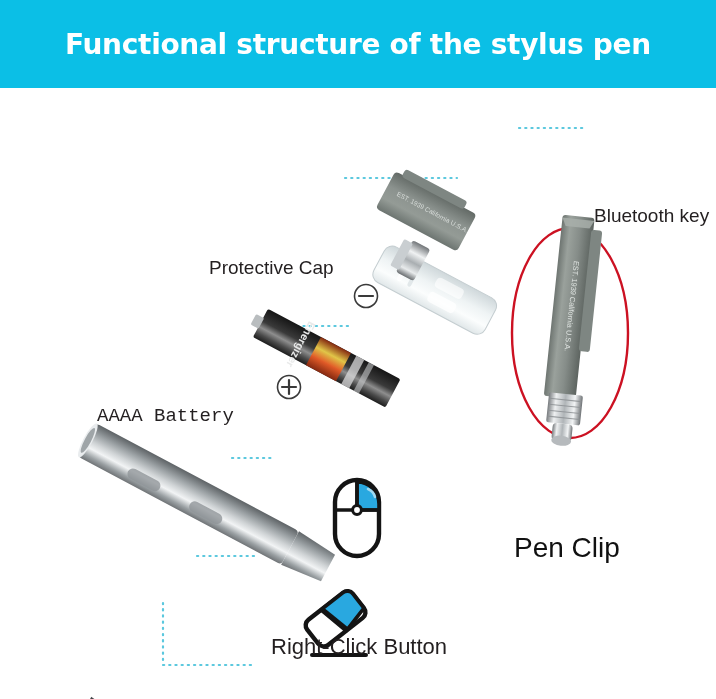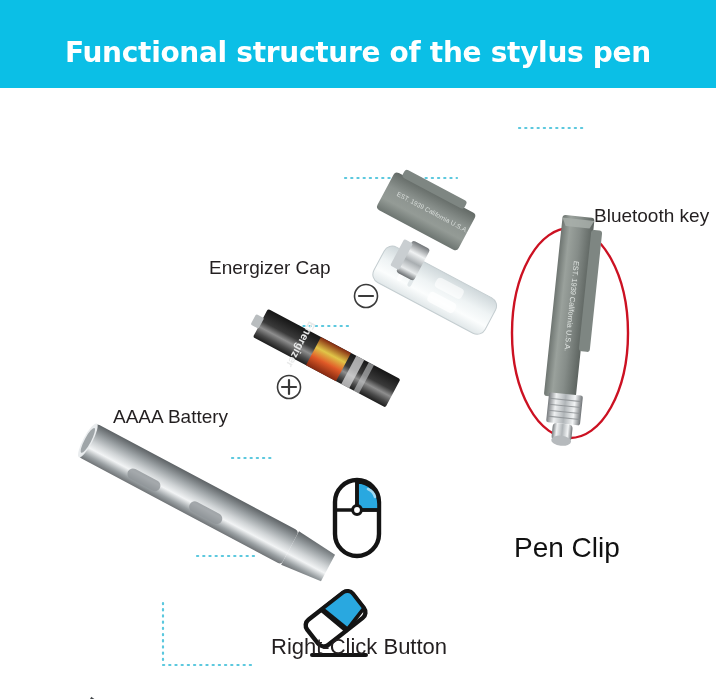--- a/index.html
+++ b/index.html
@@ -19,21 +19,21 @@
   
   #header-banner {
     position: absolute;
     left: 0; top: 0;
     width: 716px;
     height: 88px;
     background: #0bbfe6;
   }
   #header-title {
     position: absolute;
-    left: 0; top: 8px;
+    left: 0; top: 0;
     width: 716px;
     height: 88px;
     display: flex;
     align-items: center;
     justify-content: center;
     color: #ffffff;
     font-family: "DejaVu Sans", sans-serif;
     font-weight: bold;
     font-size: 28px;
     letter-spacing: -0.3px;
@@ -66,21 +66,21 @@
     margin-left: 8px;
   }
   .label.penclip {
     font-size: 28px;
     font-family: "Liberation Sans", sans-serif;
     color: #111111;
   }
 
   #lbl-bluetooth { left: 594px; top: 118px; }
   #lbl-protective { left: 209px; top: 170px; }
-  #lbl-battery   { left: 113px; top: 319px; }
+  #lbl-battery   { left: 97px; top: 319px; font-family: Liberation Mono, monospace; }
   #lbl-shell     { left: 55px;  top: 452px; }
   #lbl-rightclick{ left: 263px; top: 548px; }
   #lbl-penclip   { left: 514px; top: 446px; }
 </style>
 </head>
 <body>
 
 <div id="page">
 
   <div id="header-banner">
@@ -291,21 +291,21 @@
           </g>
 
           <rect x="563" y="336" width="20" height="17" rx="4" fill="url(#insetChrome)"></rect>
           <ellipse cx="573" cy="353" rx="10" ry="5" fill="#b6babd"></ellipse>
         </g>
       </g>
     </svg>
 
     <div class="label" id="lbl-bluetooth">Bluetooth key</div>
 
-    <div class="label" id="lbl-protective">Energizer Cap</div>
+    <div class="label" id="lbl-protective">Protective Cap</div>
 
     <div class="label" id="lbl-battery">AAAA Battery</div>
 
 
     <div class="label big" id="lbl-rightclick">Right-Click Button</div>
 
     <div class="label penclip" id="lbl-penclip">Pen Clip</div>
   </div>
 </div>
 

